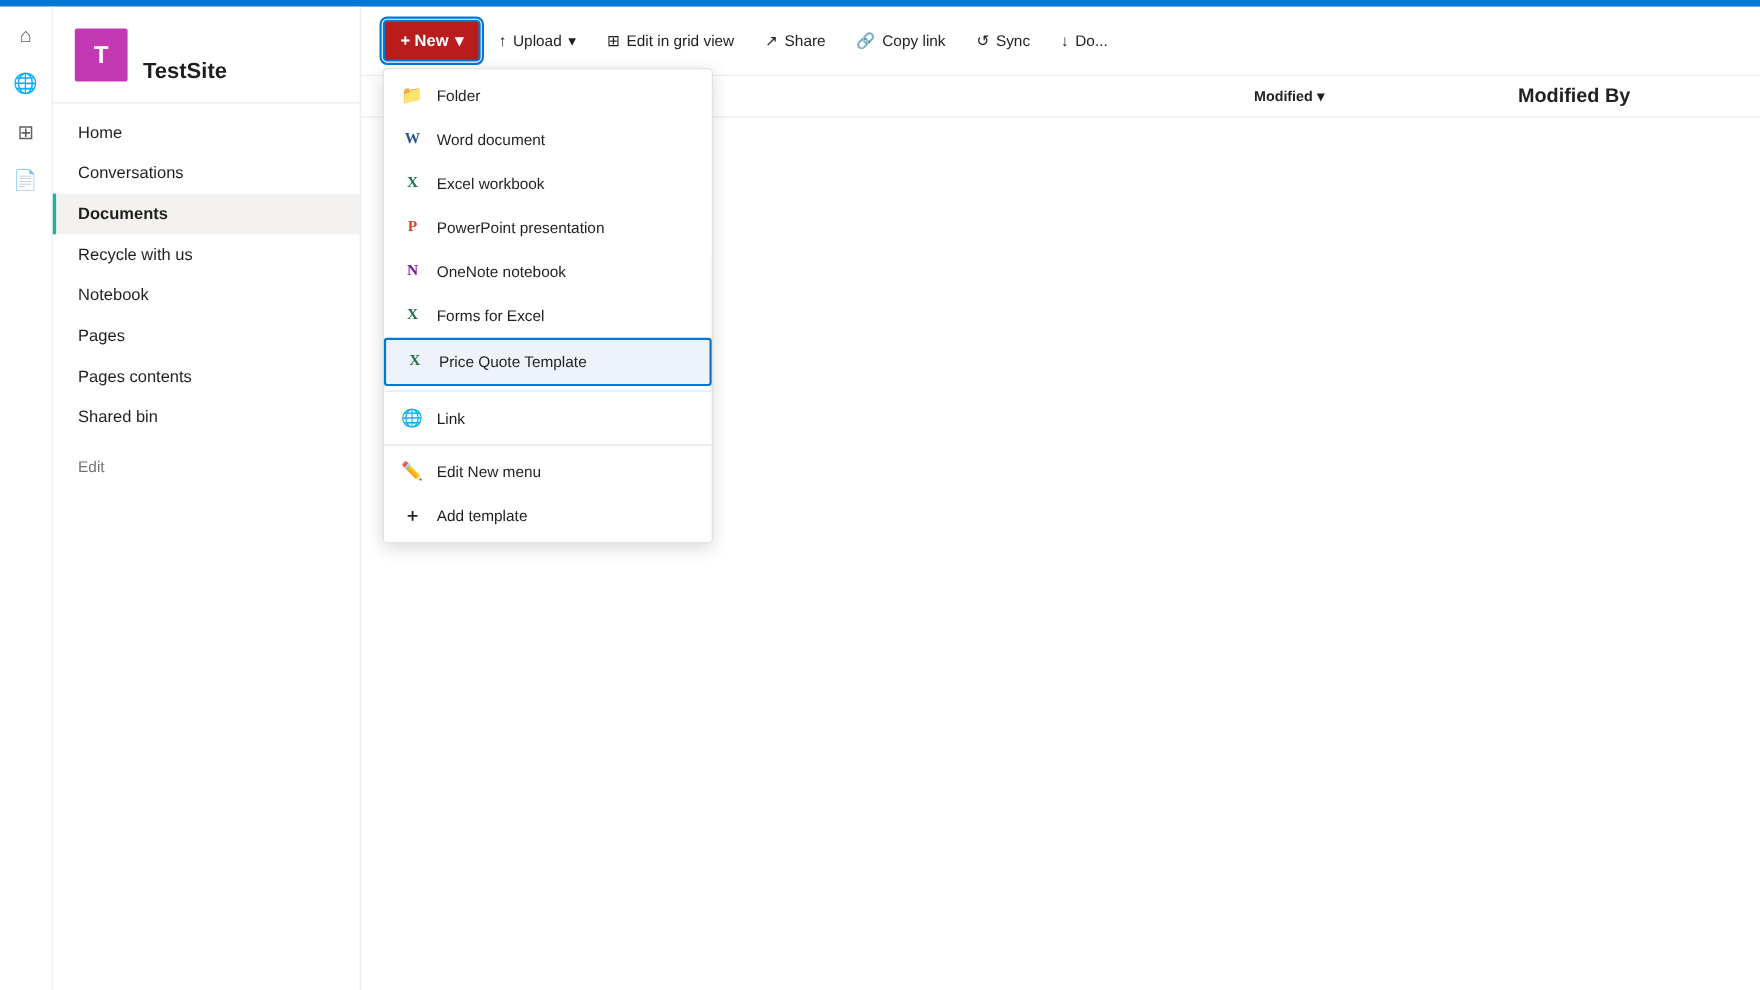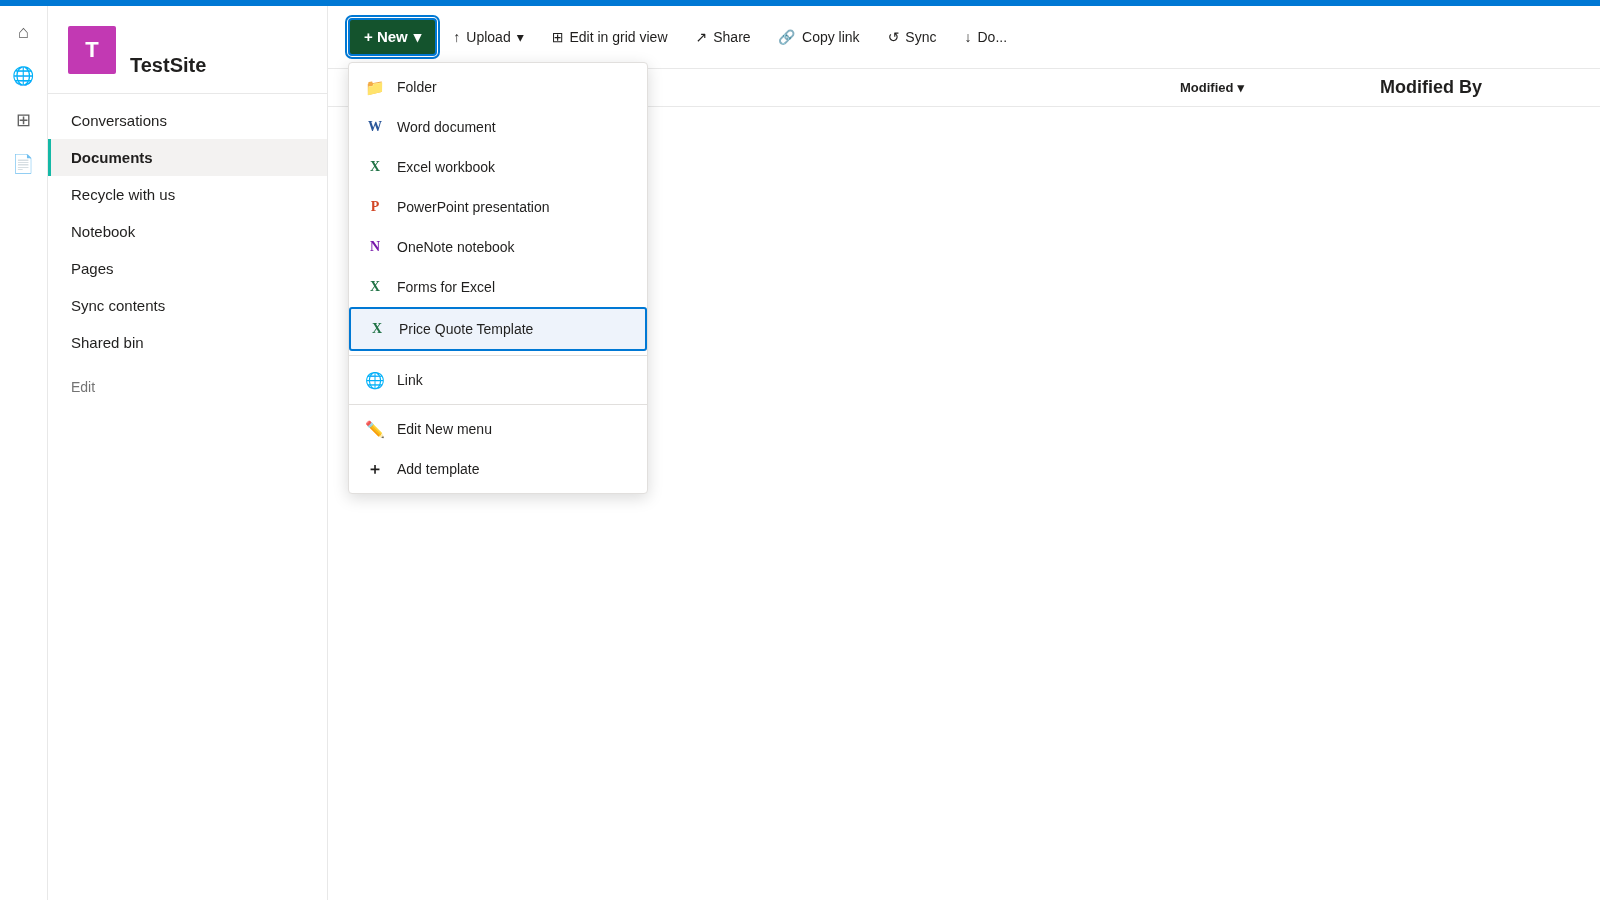--- a/index.html
+++ b/index.html
@@ -129,23 +129,23 @@
     .toolbar {
       display: flex;
       align-items: center;
       padding: 12px 20px;
       gap: 4px;
       border-bottom: 1px solid #e8e8e8;
     }
 
     .btn-new {
       display: flex;
-      align-items: flex-start;
+      align-items: center;
       gap: 6px;
-      background: #14532d;
+      background: #b91c1c;
       color: #fff;
       border: 2px solid #0078d4;
       border-radius: 4px;
       padding: 8px 14px;
       font-size: 15px;
       font-weight: 600;
       cursor: pointer;
       outline: 2px solid #0078d4;
       outline-offset: 1px;
     }
@@ -173,21 +173,21 @@
     }
 
     .col-name {
       flex: 1;
       font-size: 13px;
       color: #616161;
       font-weight: 600;
     }
 
     .col-modified {
-      width: 200px;
+      width: 240px;
       font-size: 13px;
       color: #201f1e;
       font-weight: 600;
       display: flex;
       align-items: center;
       gap: 4px;
     }
 
     .col-modified-by {
       width: 200px;
@@ -266,36 +266,39 @@
   <div class="sidebar">
     <div class="site-header">
       <div class="site-logo" style="background: rgb(194, 57, 179);">
         <span>T</span>
       </div>
       <span class="site-title">TestSite</span>
     </div>
 
     <nav class="nav-list">
       <div class="nav-item">
+        <span>Home</span>
+      </div>
+      <div class="nav-item">
         <span>Conversations</span>
       </div>
       <div class="nav-item active">
         <span>Documents</span>
       </div>
       <div class="nav-item">
         <span>Recycle with us</span>
       </div>
       <div class="nav-item">
         <span>Notebook</span>
       </div>
       <div class="nav-item">
         <span>Pages</span>
       </div>
       <div class="nav-item">
-        <span>Sync contents</span>
+        <span>Pages contents</span>
       </div>
       <div class="nav-item">
         <span>Shared bin</span>
       </div>
       <div class="nav-item edit-link">
         <span>Edit</span>
       </div>
     </nav>
   </div>
 

